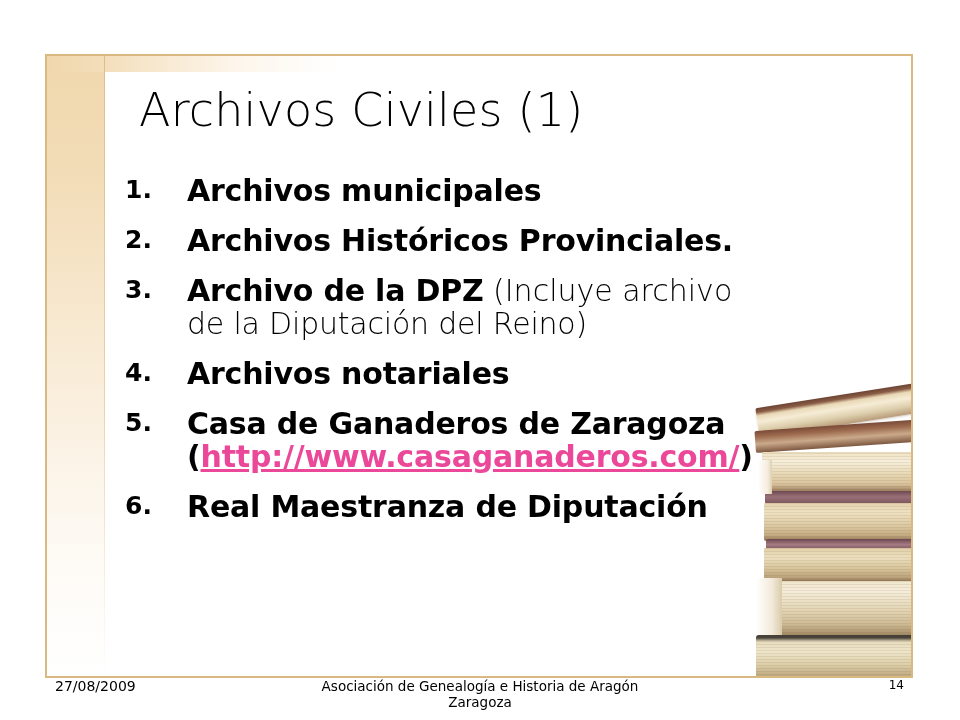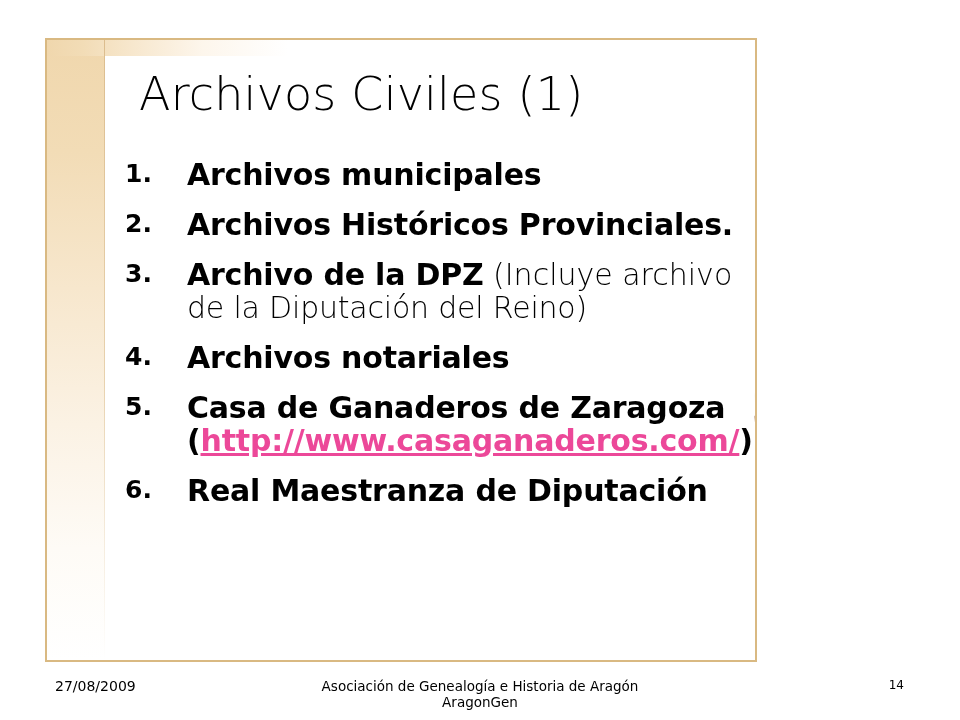--- a/index.html
+++ b/index.html
@@ -18,22 +18,22 @@
     position: relative;
     width: 960px;
     height: 720px;
     background: #ffffff;
   }
 
   
   #frame {
     position: absolute;
     left: 45px;
-    top: 38px;
-    width: 712px;
+    top: 54px;
+    width: 868px;
     height: 624px;
     border: 2px solid #d9b982;
     background: #ffffff;
     box-sizing: border-box;
     overflow: hidden;
   }
 
   
   #left-band {
     position: absolute;
@@ -328,18 +328,18 @@
         </div>
 
     </div>
 
   </div>
 
   <div id="footer">
     <div id="foot-date">27/08/2009</div>
     <div id="foot-center">
       <div>Asociación de Genealogía e Historia de Aragón</div>
-      <div>AragonGen</div>
+      <div>Zaragoza</div>
     </div>
     <div id="foot-page">14</div>
   </div>
 
 </div>
 
 </body></html>

